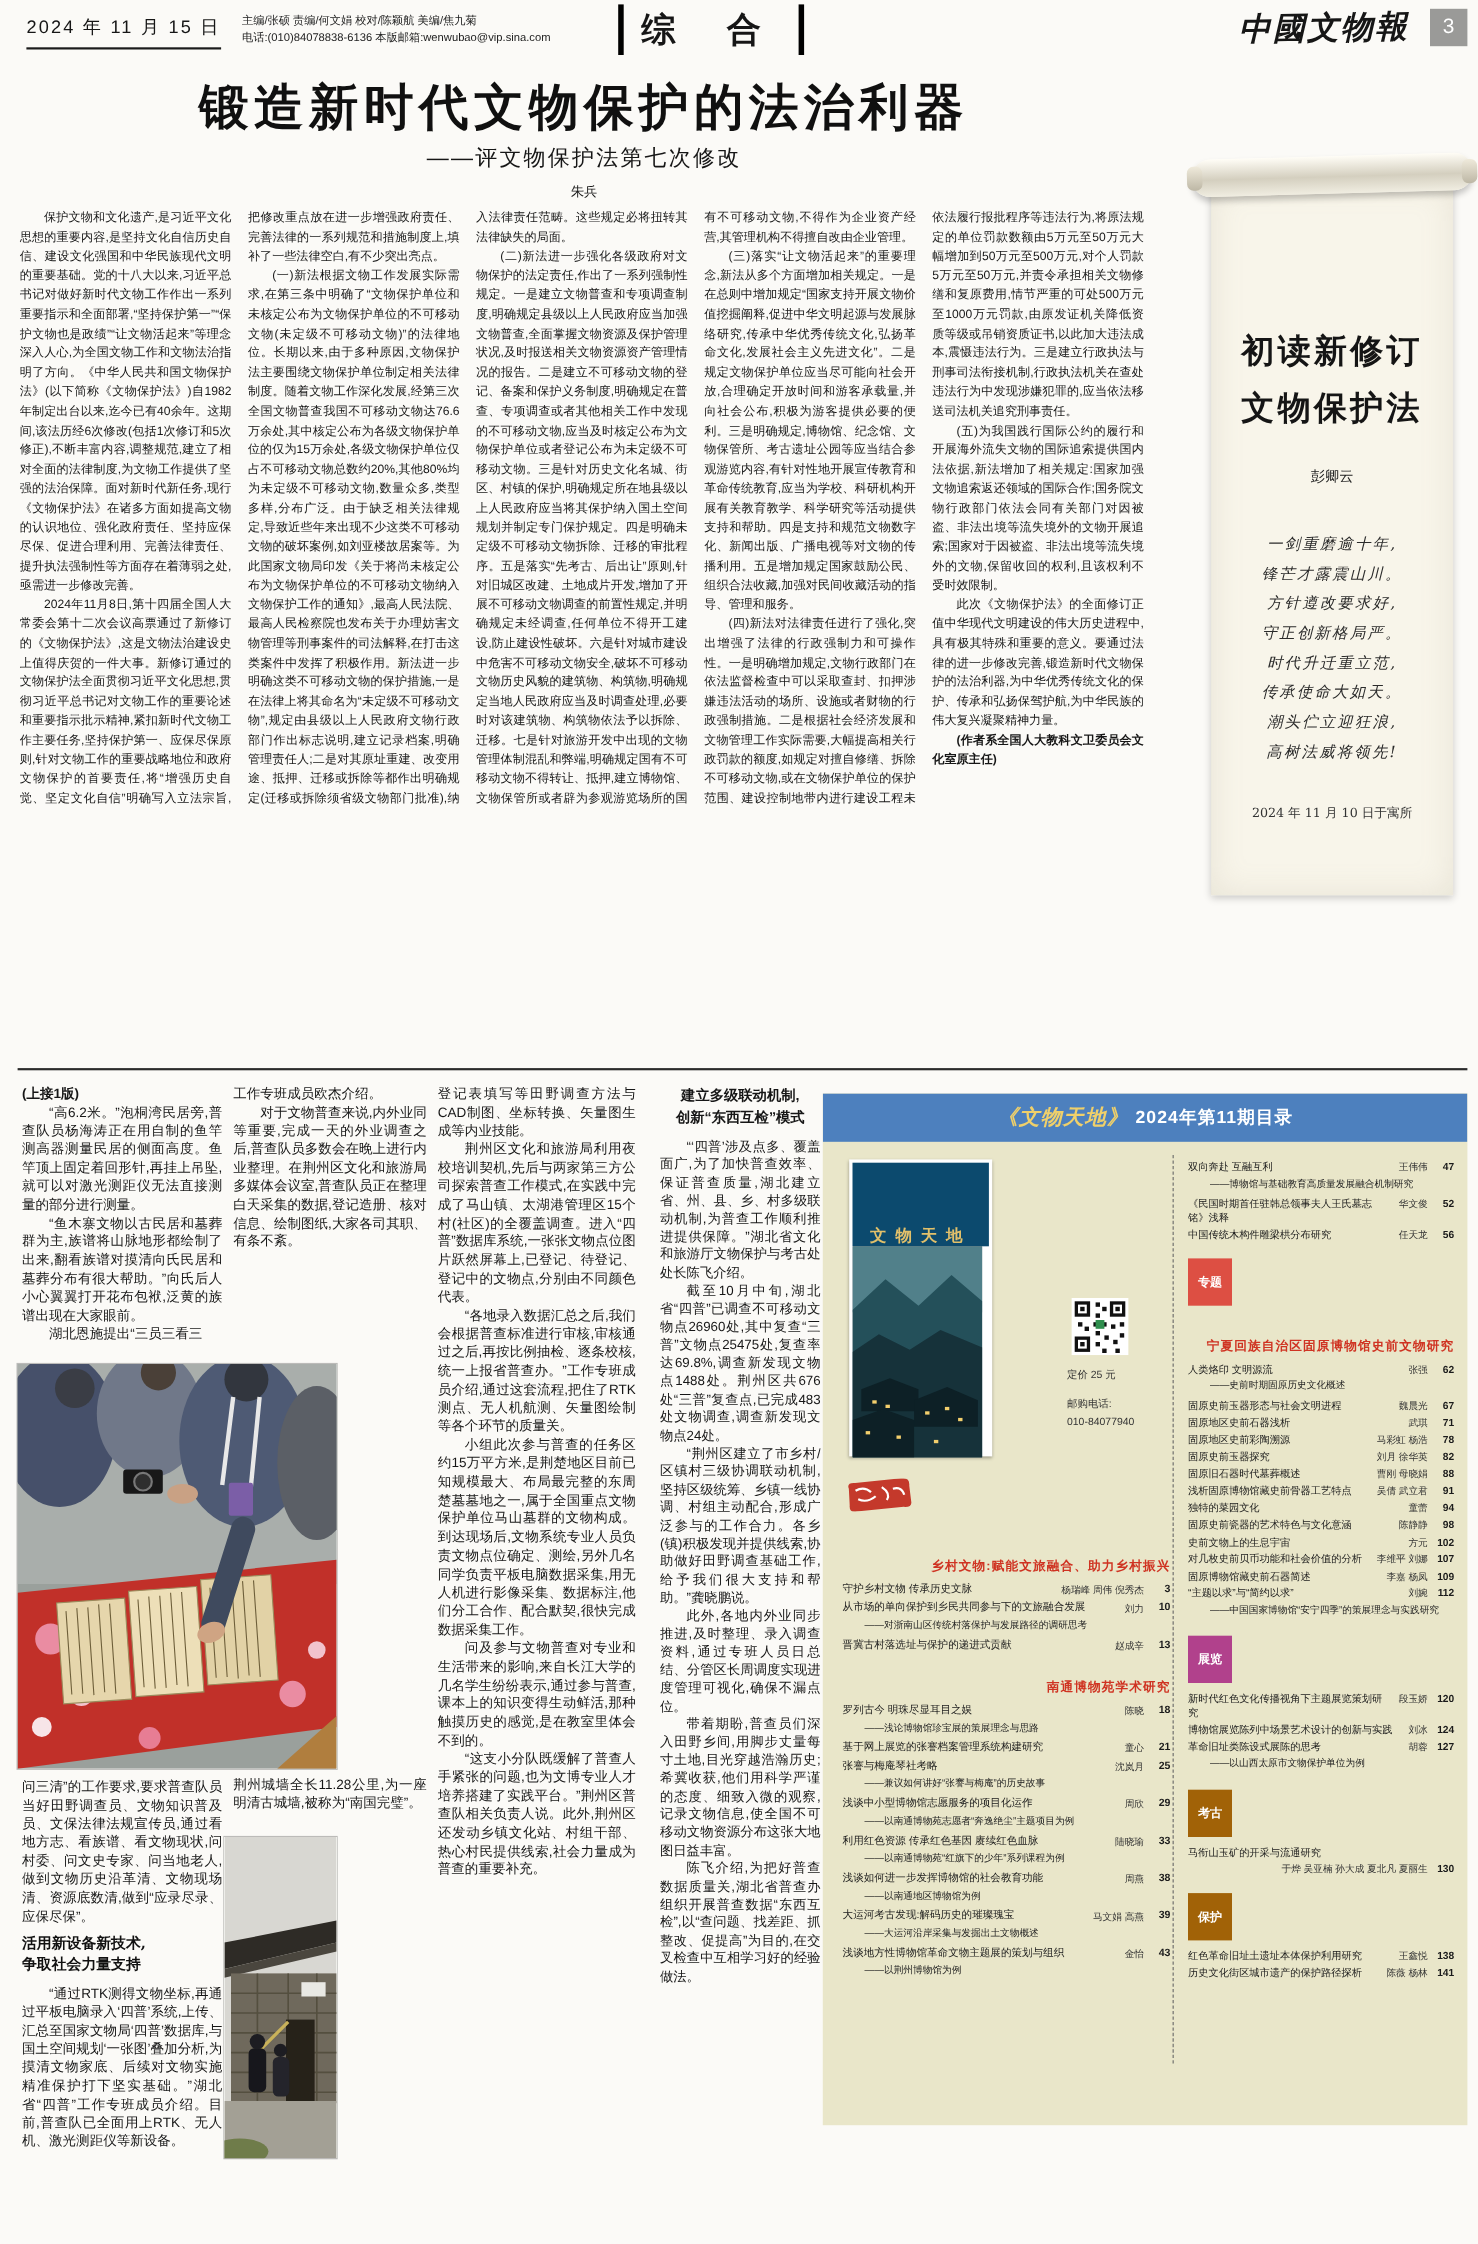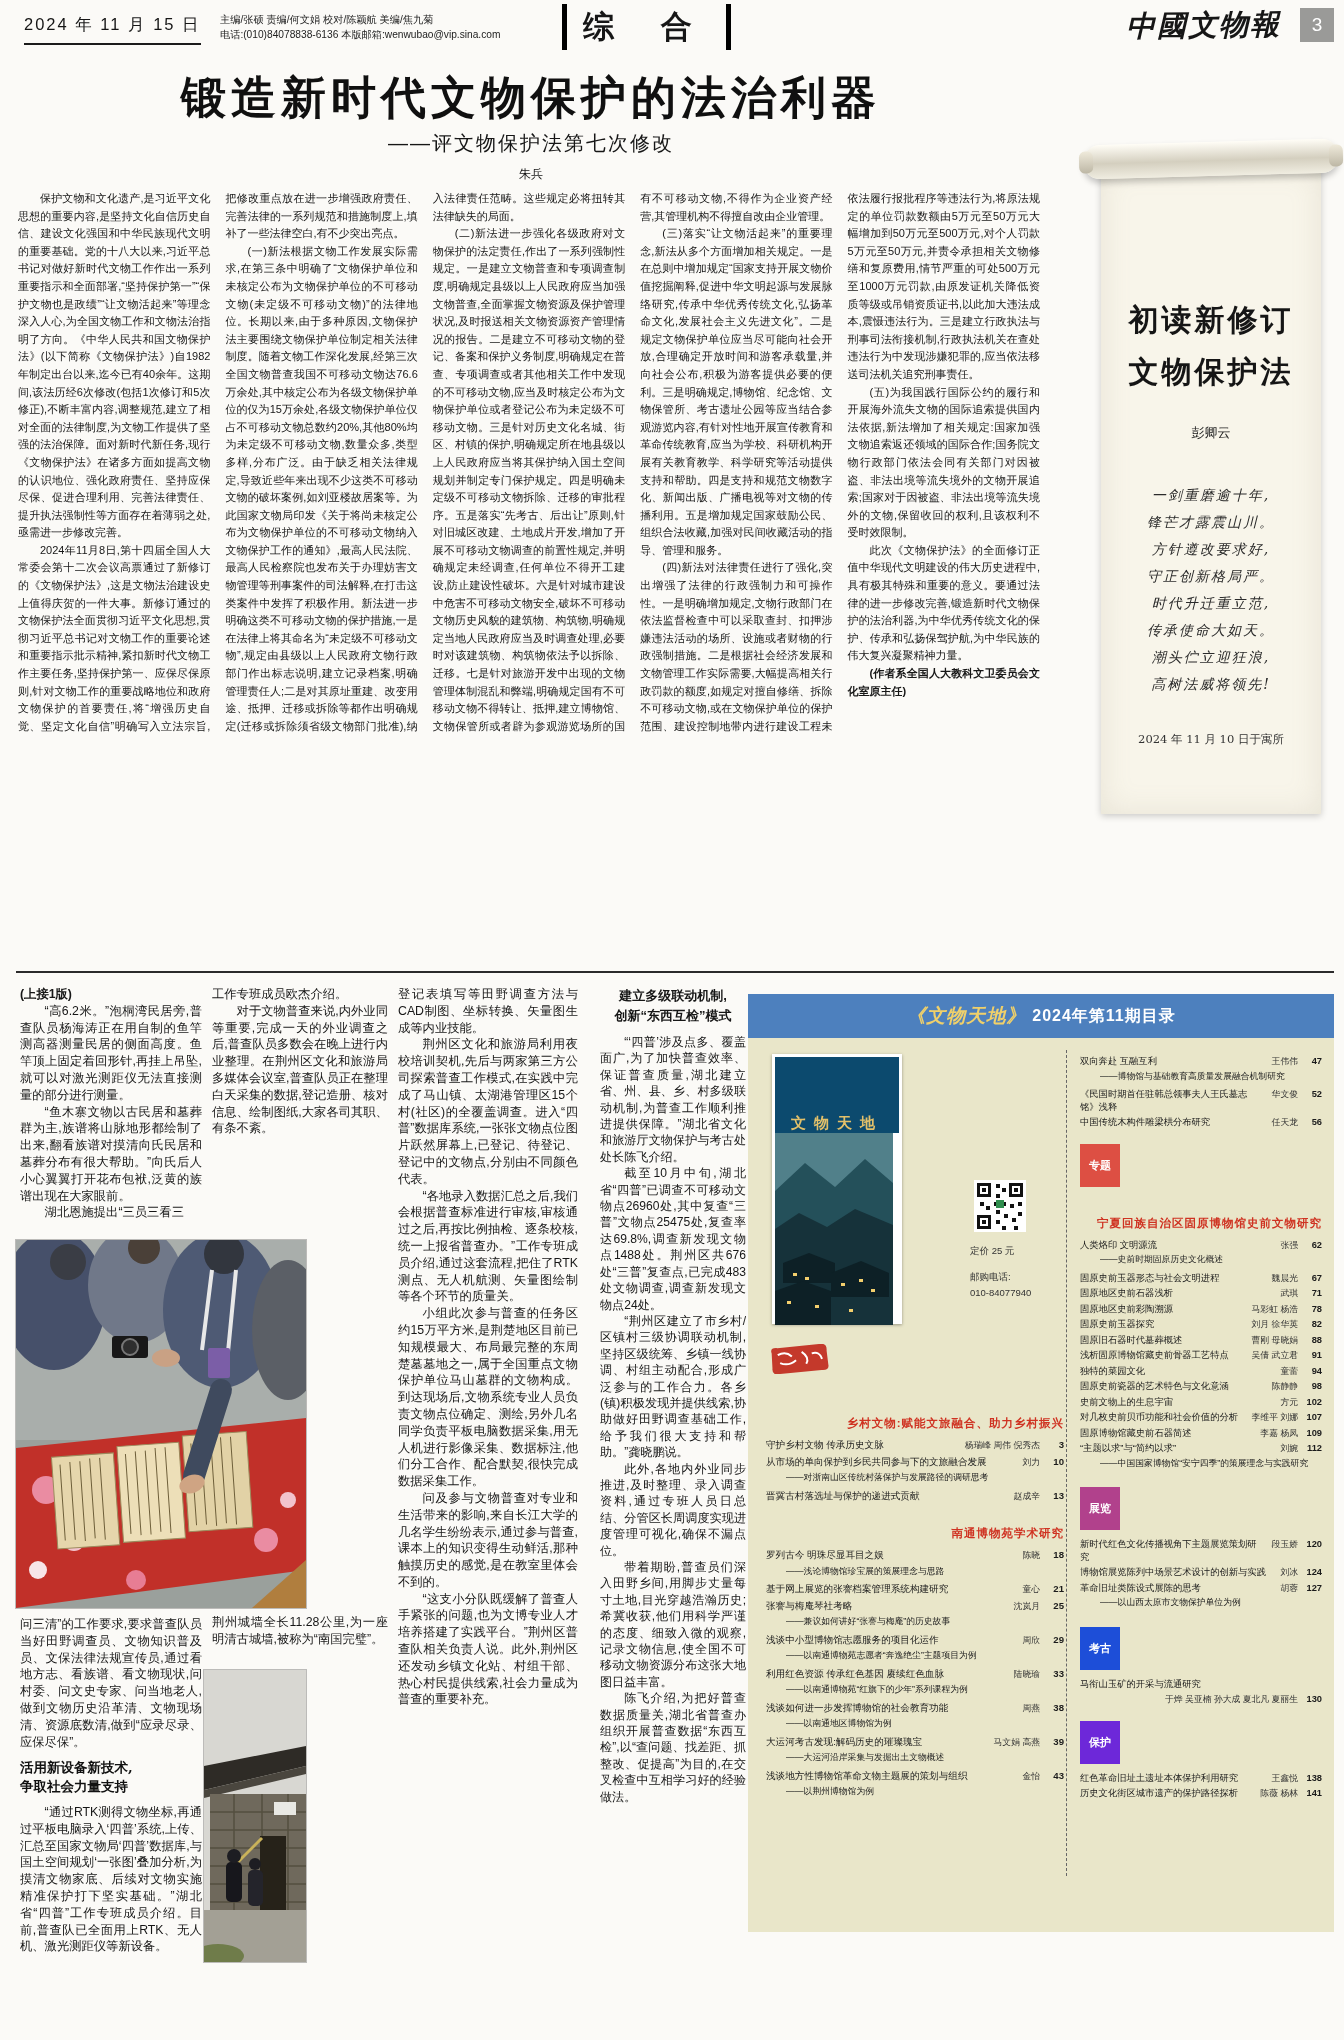--- a/index.html
+++ b/index.html
@@ -494,32 +494,32 @@
           <span class="t-title">博物馆展览陈列中场景艺术设计的创新与实践</span>
           <span class="t-auth">刘冰</span>
           <span class="t-page">124</span>
         </div>
         <div class="t-entry">
           <span class="t-title">革命旧址类陈设式展陈的思考</span>
           <span class="t-auth">胡蓉</span>
           <span class="t-page">127</span>
         </div>
         <div class="t-sub">——以山西太原市文物保护单位为例</div>
-        <div><span class="t-badge" style="background: #1d4ed8;">考古</span></div>
+        <div><span class="t-badge" style="background: #a16207;">考古</span></div>
         <div class="t-entry">
           <span class="t-title">马衔山玉矿的开采与流通研究</span>
           <span class="t-auth"></span>
           <span class="t-page"></span>
         </div>
         <div class="t-entry">
           <span class="t-title"></span>
           <span class="t-auth">于烨 吴亚楠 孙大成 夏北凡 夏丽生</span>
           <span class="t-page">130</span>
         </div>
-        <div><span class="t-badge" style="background: #6d28d9;">保护</span></div>
+        <div><span class="t-badge" style="background: #a16207;">保护</span></div>
         <div class="t-entry">
           <span class="t-title">红色革命旧址土遗址本体保护利用研究</span>
           <span class="t-auth">王鑫悦</span>
           <span class="t-page">138</span>
         </div>
         <div class="t-entry">
           <span class="t-title">历史文化街区城市遗产的保护路径探析</span>
           <span class="t-auth">陈薇 杨林</span>
           <span class="t-page">141</span>
         </div>

